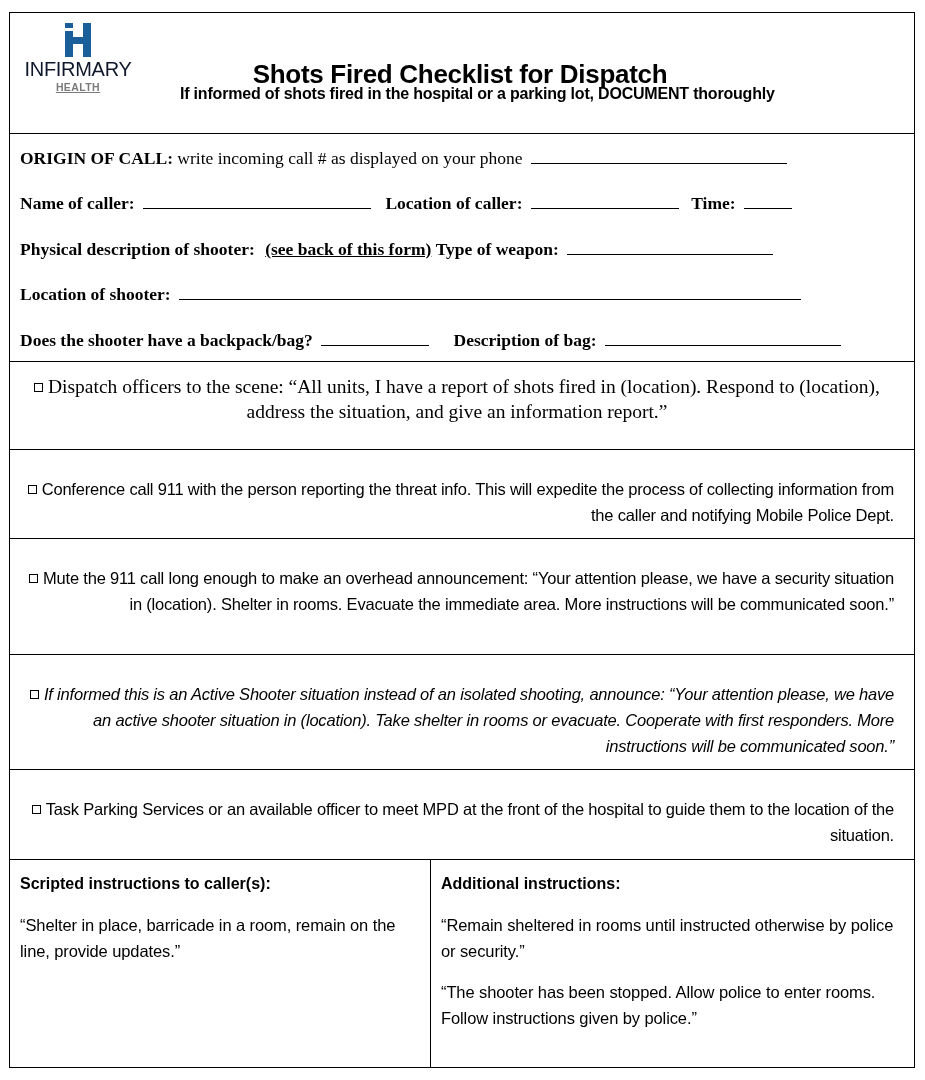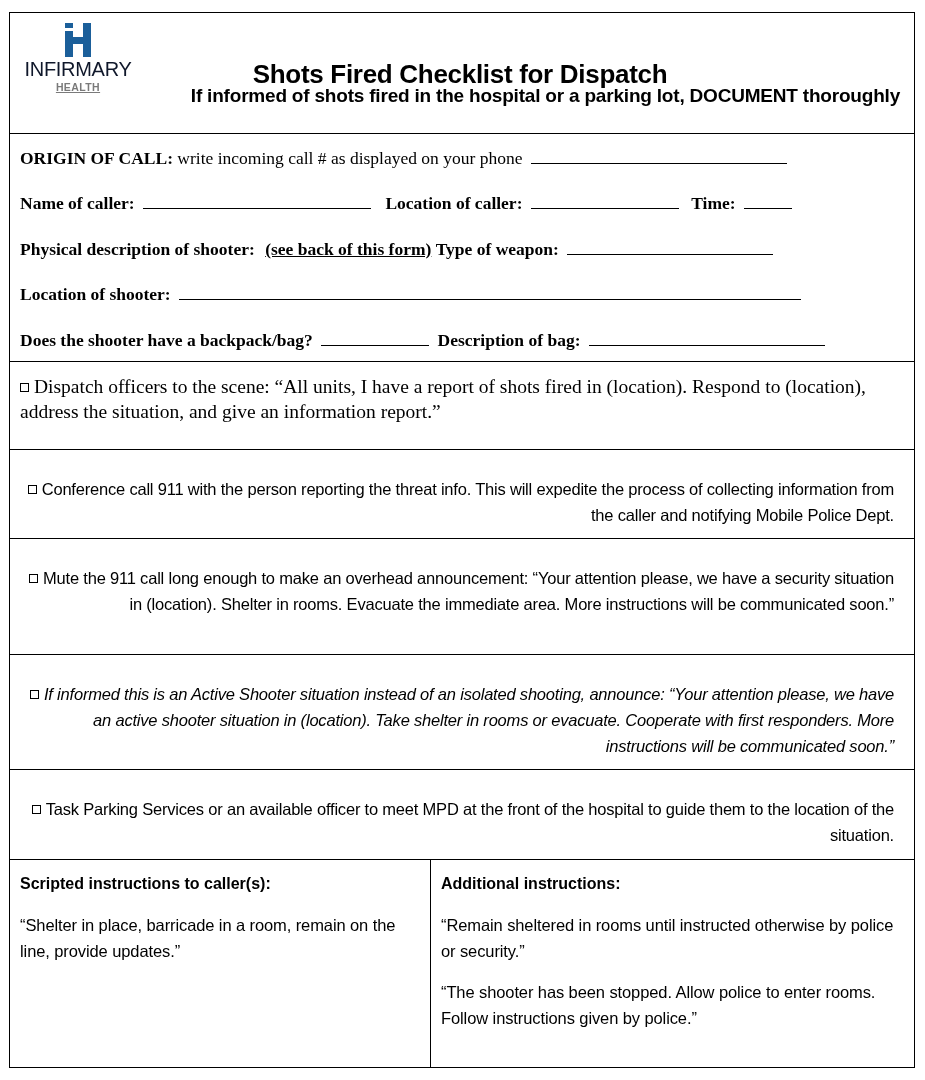--- a/index.html
+++ b/index.html
@@ -13,36 +13,36 @@
   
   #hdr { top: 0; height: 121px; }
   .logo { position: absolute; left: 8px; top: 8px; width: 120px; height: 80px; }
   .logo-mark { position: absolute; left: 44px; top: 2px; width: 32px; height: 34px; }
   .logo-word { position: absolute; left: 0; top: 37px; width: 120px; text-align: center;
     font-family: "Liberation Sans", sans-serif; font-size: 20px; color: #0f172a; letter-spacing: -0.3px; }
   .logo-sub { position: absolute; left: 0; top: 60px; width: 120px; text-align: center;
     font-family: "Liberation Sans", sans-serif; font-size: 10.5px; color: #7a7a7a; font-weight: bold; letter-spacing: 0.4px; text-decoration: underline; }
   .title { position: absolute; left: 200px; top: 14px; width: 500px; text-align: center;
     font-family: "Liberation Sans", sans-serif; font-weight: bold; font-size: 26px; letter-spacing: -0.3px; margin-top: 32px; }
-  .subtitle { position: absolute; left: 170px; top: 72px; width: 720px; text-align: right;
-    font-family: "Liberation Sans", sans-serif; font-weight: bold; font-size: 19px; letter-spacing: -0.2px; }
+  .subtitle { position: absolute; left: 170px; top: 72px; width: 720px; text-align: left;
+    font-family: "Liberation Sans", sans-serif; font-weight: bold; font-size: 16px; letter-spacing: -0.2px; }
 
   
   #fields { top: 121px; height: 228px; }
   .frow { position: absolute; left: 10px; font-family: "Liberation Serif", serif; font-size: 17.5px; white-space: nowrap; }
   .frow b { font-weight: bold; }
   .blank { display: inline-block; border-bottom: 1.3px solid #000; height: 14px; vertical-align: baseline; margin-left: 4px; }
   .ul { text-decoration: underline; }
 
   
   .item { padding: 0 10px; box-sizing: border-box; }
   .item .txt { position: absolute; left: 10px; right: 20px; }
   .box { display: inline-block; width: 9px; height: 9px; border: 1px solid #000; margin-right: 5px; vertical-align: 1px; box-sizing: border-box; }
   #i1 { top: 349px; height: 88px; }
-  #i1 .txt { top: 12px; font-family: "Liberation Serif", serif; font-size: 19.5px; line-height: 25px; }
+  #i1 .txt { top: 12px; font-family: "Liberation Serif", serif; font-size: 19.5px; line-height: 25px; text-align: center; }
   #i2 { top: 437px; height: 89px; }
   #i3 { top: 526px; height: 116px; }
   #i4 { top: 642px; height: 115px; font-style: italic; }
   #i5 { top: 757px; height: 90px; }
   .cal { font-family: "Liberation Sans", sans-serif; font-size: 16.5px; line-height: 26px; letter-spacing: -0.2px; }
   #i2 .txt, #i3 .txt, #i4 .txt, #i5 .txt { top: 26px; text-align: right; }
 
   
   .col { position: absolute; top: 847px; bottom: 0; box-sizing: border-box; }
   #colL { left: 0; width: 421px; border-right: 1px solid #000; }
@@ -89,21 +89,21 @@
       <b>Type of weapon:</b>
       <span class="blank" style="width:206px;"></span>
     </div>
     <div class="frow" style="top:150px;">
       <b>Location of shooter:</b>
       <span class="blank" style="width:622px;"></span>
     </div>
     <div class="frow" style="top:196px;">
       <b>Does the shooter have a backpack/bag?</b>
       <span class="blank" style="width:108px;"></span>
-      <b style="margin-left:4px;">Description of bag:</b>
+      <b style="margin-left:20px;">Description of bag:</b>
       <span class="blank" style="width:236px;"></span>
     </div>
   </div>
 
   <div class="sec item" id="i1">
     <div class="txt"><span class="box"></span><span>Dispatch officers to the scene: “All units, I have a report of shots fired in (location). Respond to (location), address the situation, and give an information report.”</span></div>
   </div>
   <div class="sec item" id="i2">
     <div class="txt cal"><span class="box"></span><span>Conference call 911 with the person reporting the threat info. This will expedite the process of collecting information from the caller and notifying Mobile Police Dept.</span></div>
   </div>

